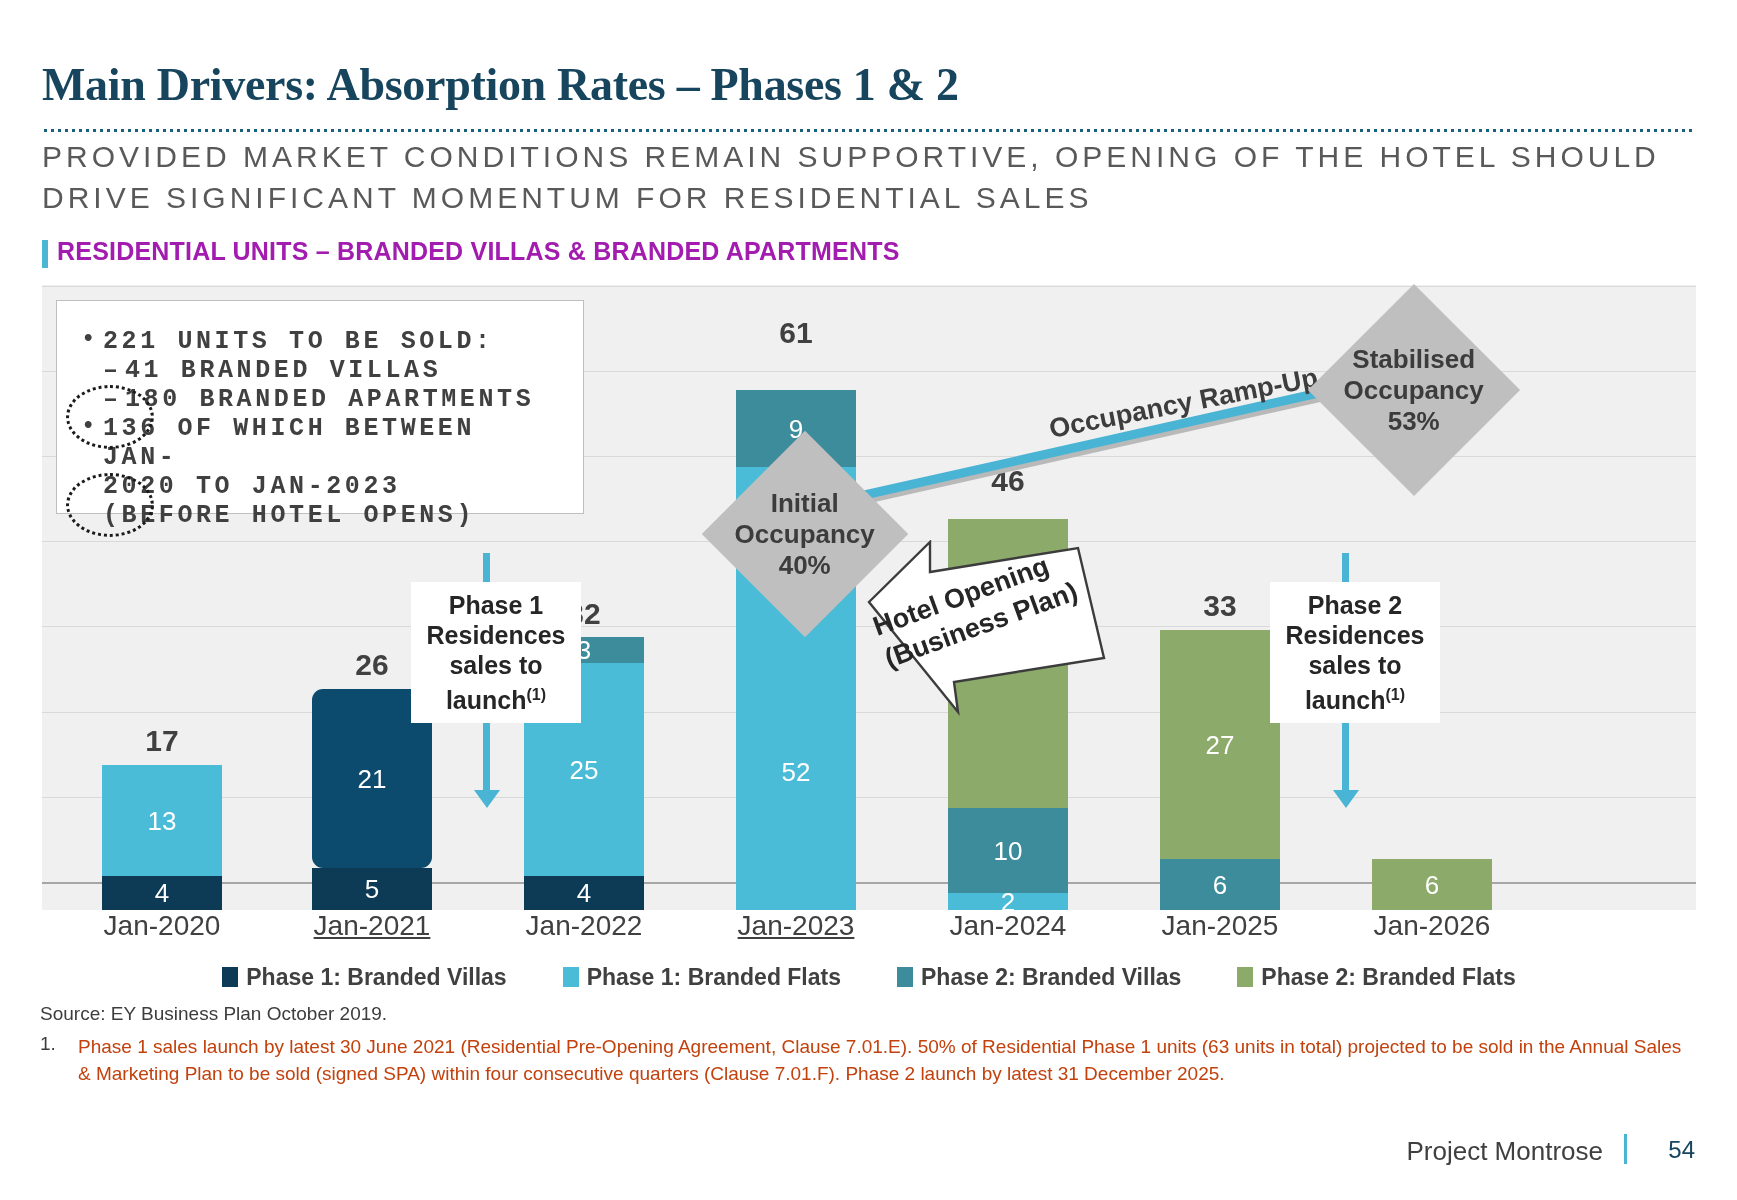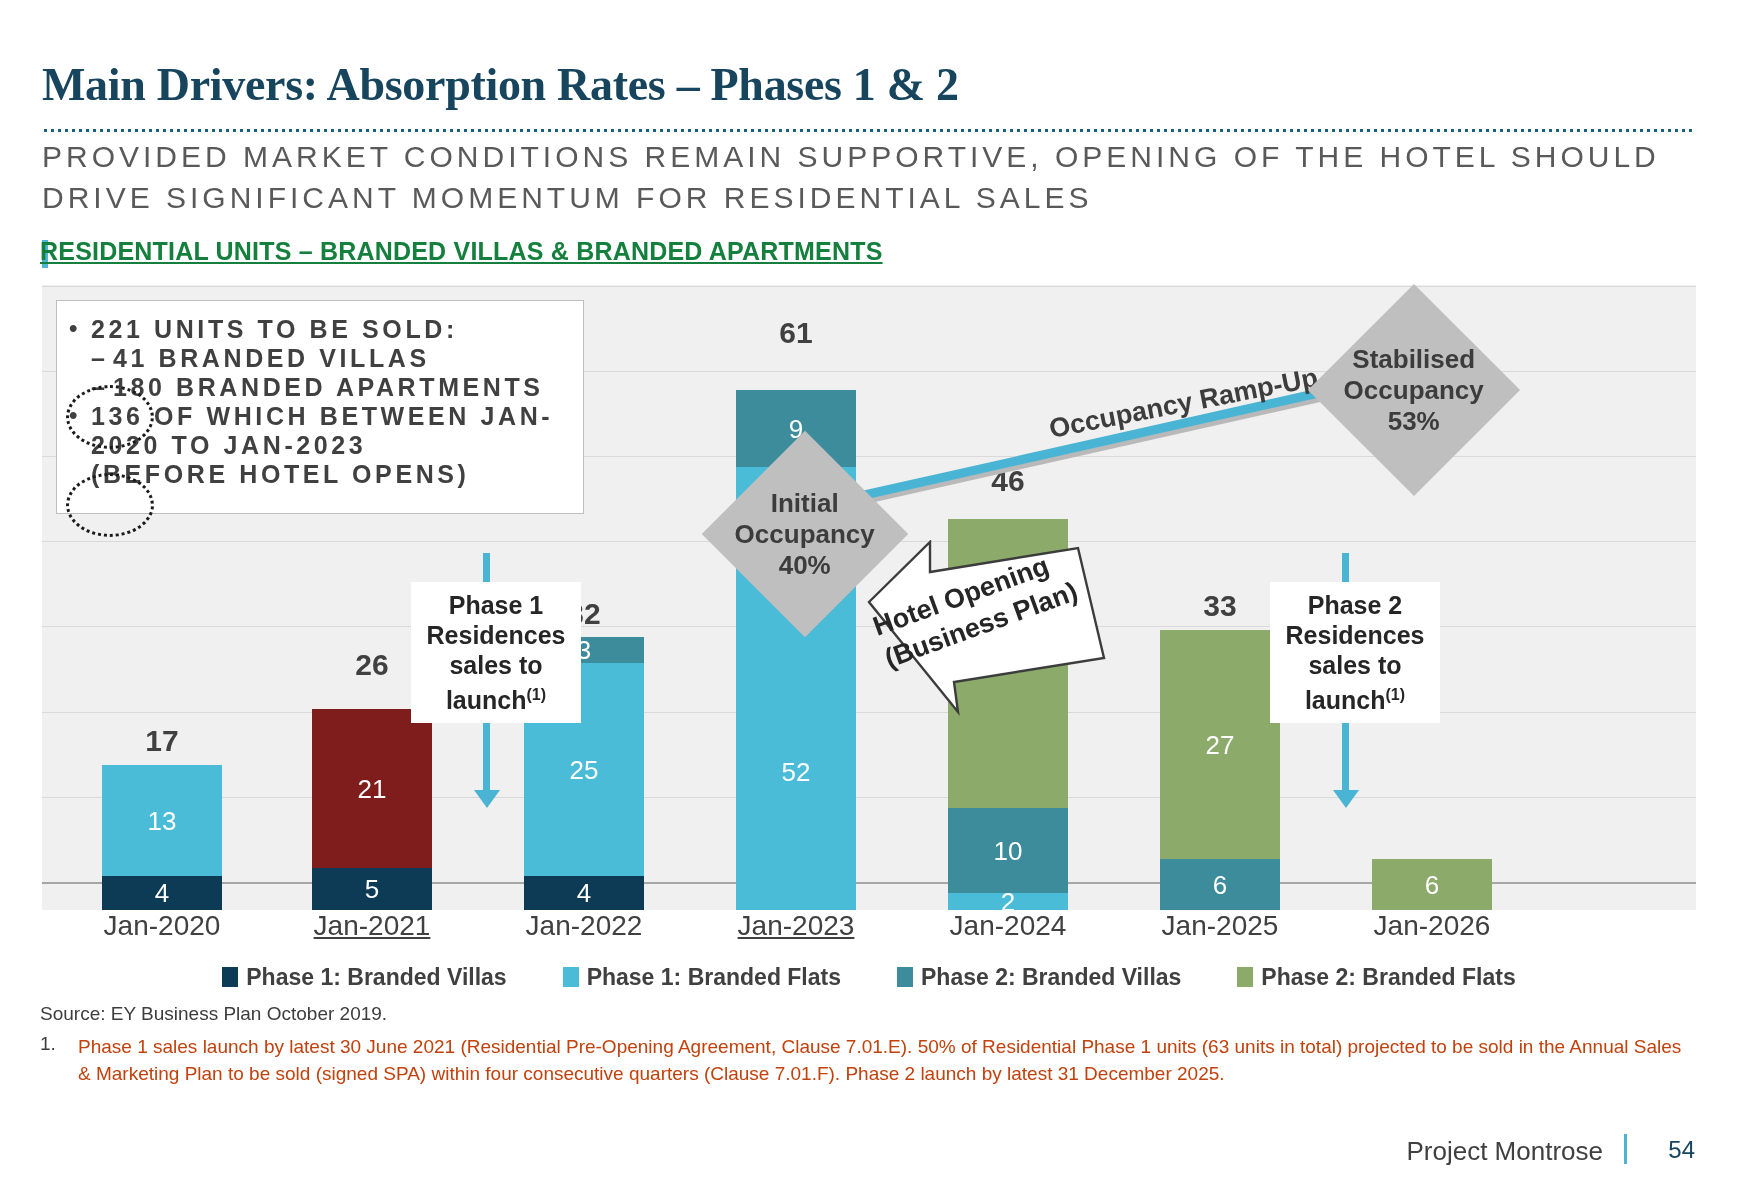--- a/index.html
+++ b/index.html
@@ -26,24 +26,23 @@
     position:absolute;left:42px;top:136px;width:1640px;
     font-size:30px;color:#595959;letter-spacing:4.0px;line-height:41px;
     font-weight:400;
   }
 
   
   .sec-bar{
     position:absolute;left:42px;top:240px;width:6px;height:28px;background:#4db6d4;
   }
   .sec-title{
-    position:absolute;left:40px;top:237px;
-    font-size:25px;font-weight:bold;color:#15803d;letter-spacing:.2px;
+    position:absolute;left:57px;top:237px;
+    font-size:25px;font-weight:bold;color:#a21caf;letter-spacing:.2px;
     white-space:nowrap;
-    text-decoration:underline;
   }
 
   
   .chart{
     position:absolute;left:42px;top:285px;width:1654px;height:625px;
     background:#f0f0f0;
   }
   .plot{position:absolute;left:0;top:0;right:0;bottom:0;}
   .gridline{position:absolute;left:0;right:0;height:1px;background:#d9d9d9;}
   .axisline{position:absolute;left:0;right:0;height:2px;background:#a6a6a6;}
@@ -71,21 +70,21 @@
   }
   .lg{display:flex;align-items:center;gap:8px;}
   .lg-sw{width:16px;height:20px;display:inline-block;}
   .lg-tx{font-size:23px;font-weight:bold;color:#404040;white-space:nowrap;}
 
   
   .callout{
     position:absolute;left:56px;top:300px;width:526px;height:212px;
     background:#ffffff;border:1px solid #bfbfbf;
   }
-  .callout ul{margin:0;padding:14px 10px 0 34px;list-style:none;}
+  .callout ul{margin:12px;padding:14px 10px 0 34px;list-style:none;font-family:Liberation Mono, monospace;}
   .callout li{
     position:relative;font-size:25px;color:#404040;letter-spacing:3.6px;
     line-height:29px;font-weight:600;
   }
   .callout li.b::before{
     content:"•";position:absolute;left:-22px;top:-2px;font-size:24px;letter-spacing:0;
   }
   .callout li.sub{padding-left:22px;}
   .callout li.sub::before{
     content:"–";position:absolute;left:0px;top:0;letter-spacing:0;
@@ -178,21 +177,21 @@
         <div class="seg" style="bottom:34px;height:111px;background:#4bbcd8;">
           <span>13</span>
         </div>
         <div class="seg" style="bottom:0px;height:34px;background:#0d3b56;">
           <span>4</span>
         </div>
       </div>
 
       <div class="barcol" style="left:270px;width:120px;height:597px;">
         <div class="total" style="bottom:228px;">26</div>
-        <div class="seg" style="bottom:42px;height:159px;background:#7f1d1d;">
+        <div class="seg" style="bottom:42px;height:179px;background:#0c4a6e;border-radius:11px;">
           <span>21</span>
         </div>
         <div class="seg" style="bottom:0px;height:42px;background:#0d3b56;">
           <span>5</span>
         </div>
       </div>
 
       <div class="barcol" style="left:482px;width:120px;height:597px;">
         <div class="total" style="bottom:279px;">32</div>
         <div class="seg" style="bottom:247px;height:26px;background:#3d8c9c;">

